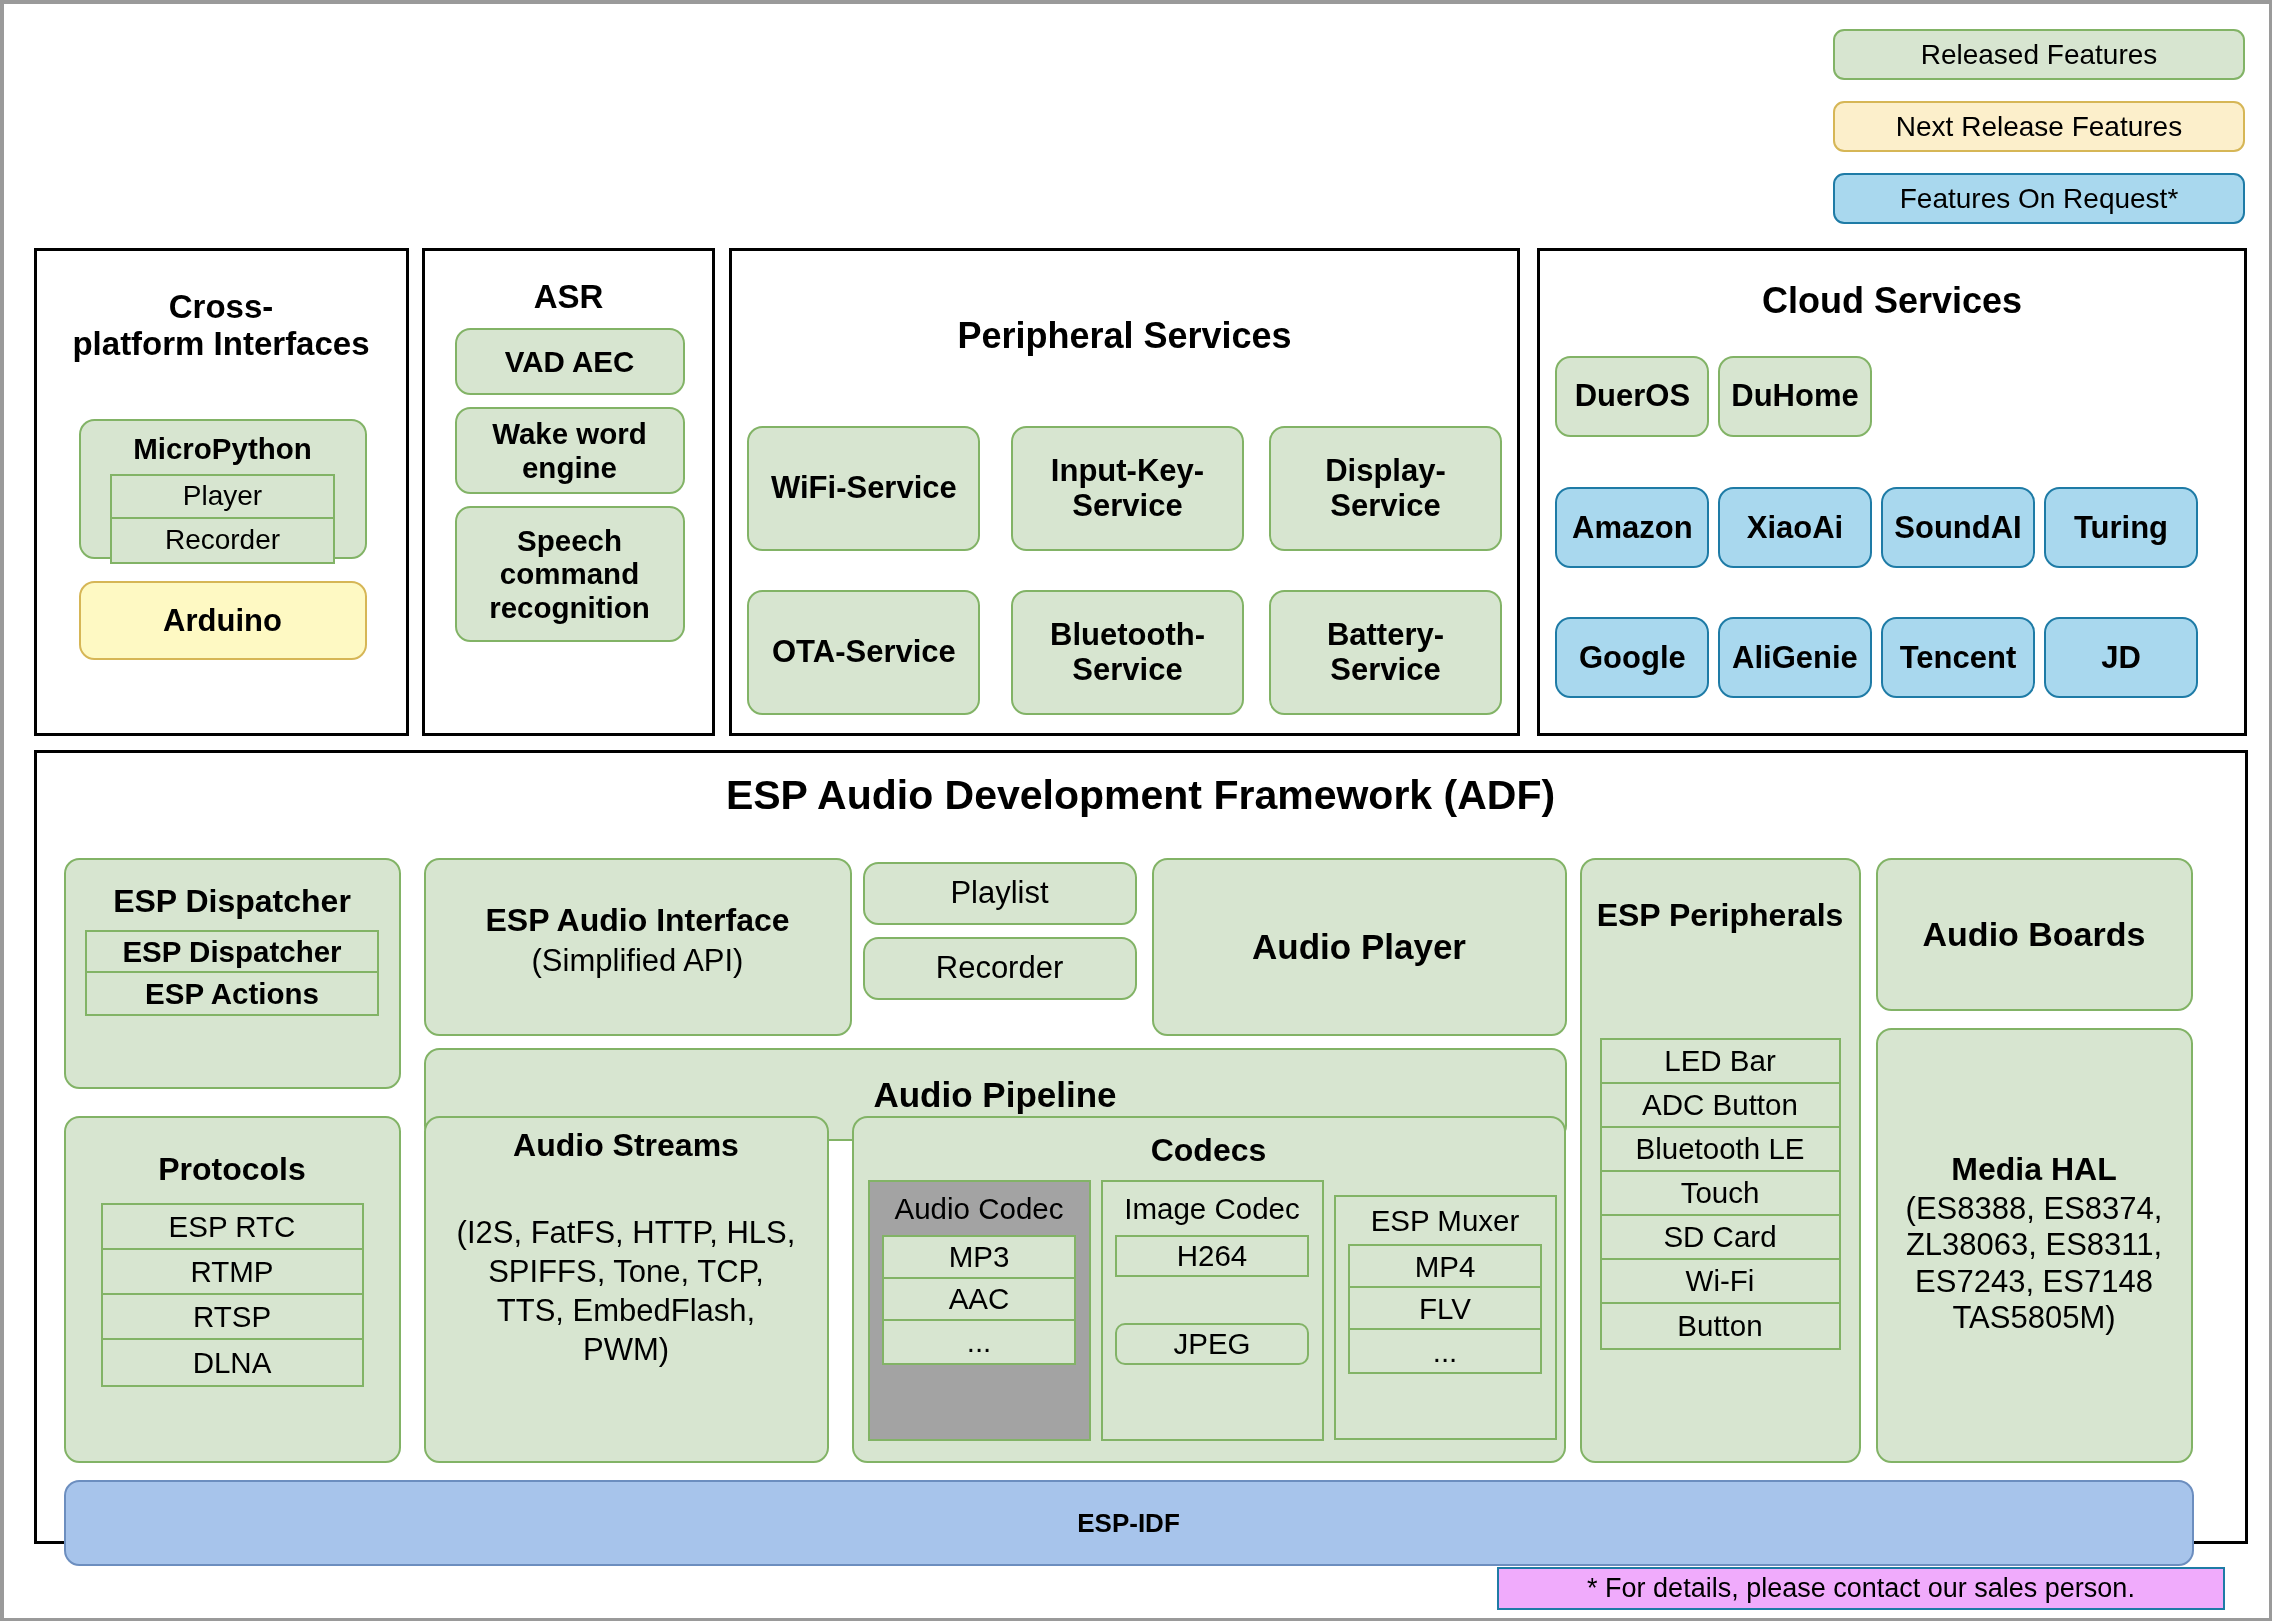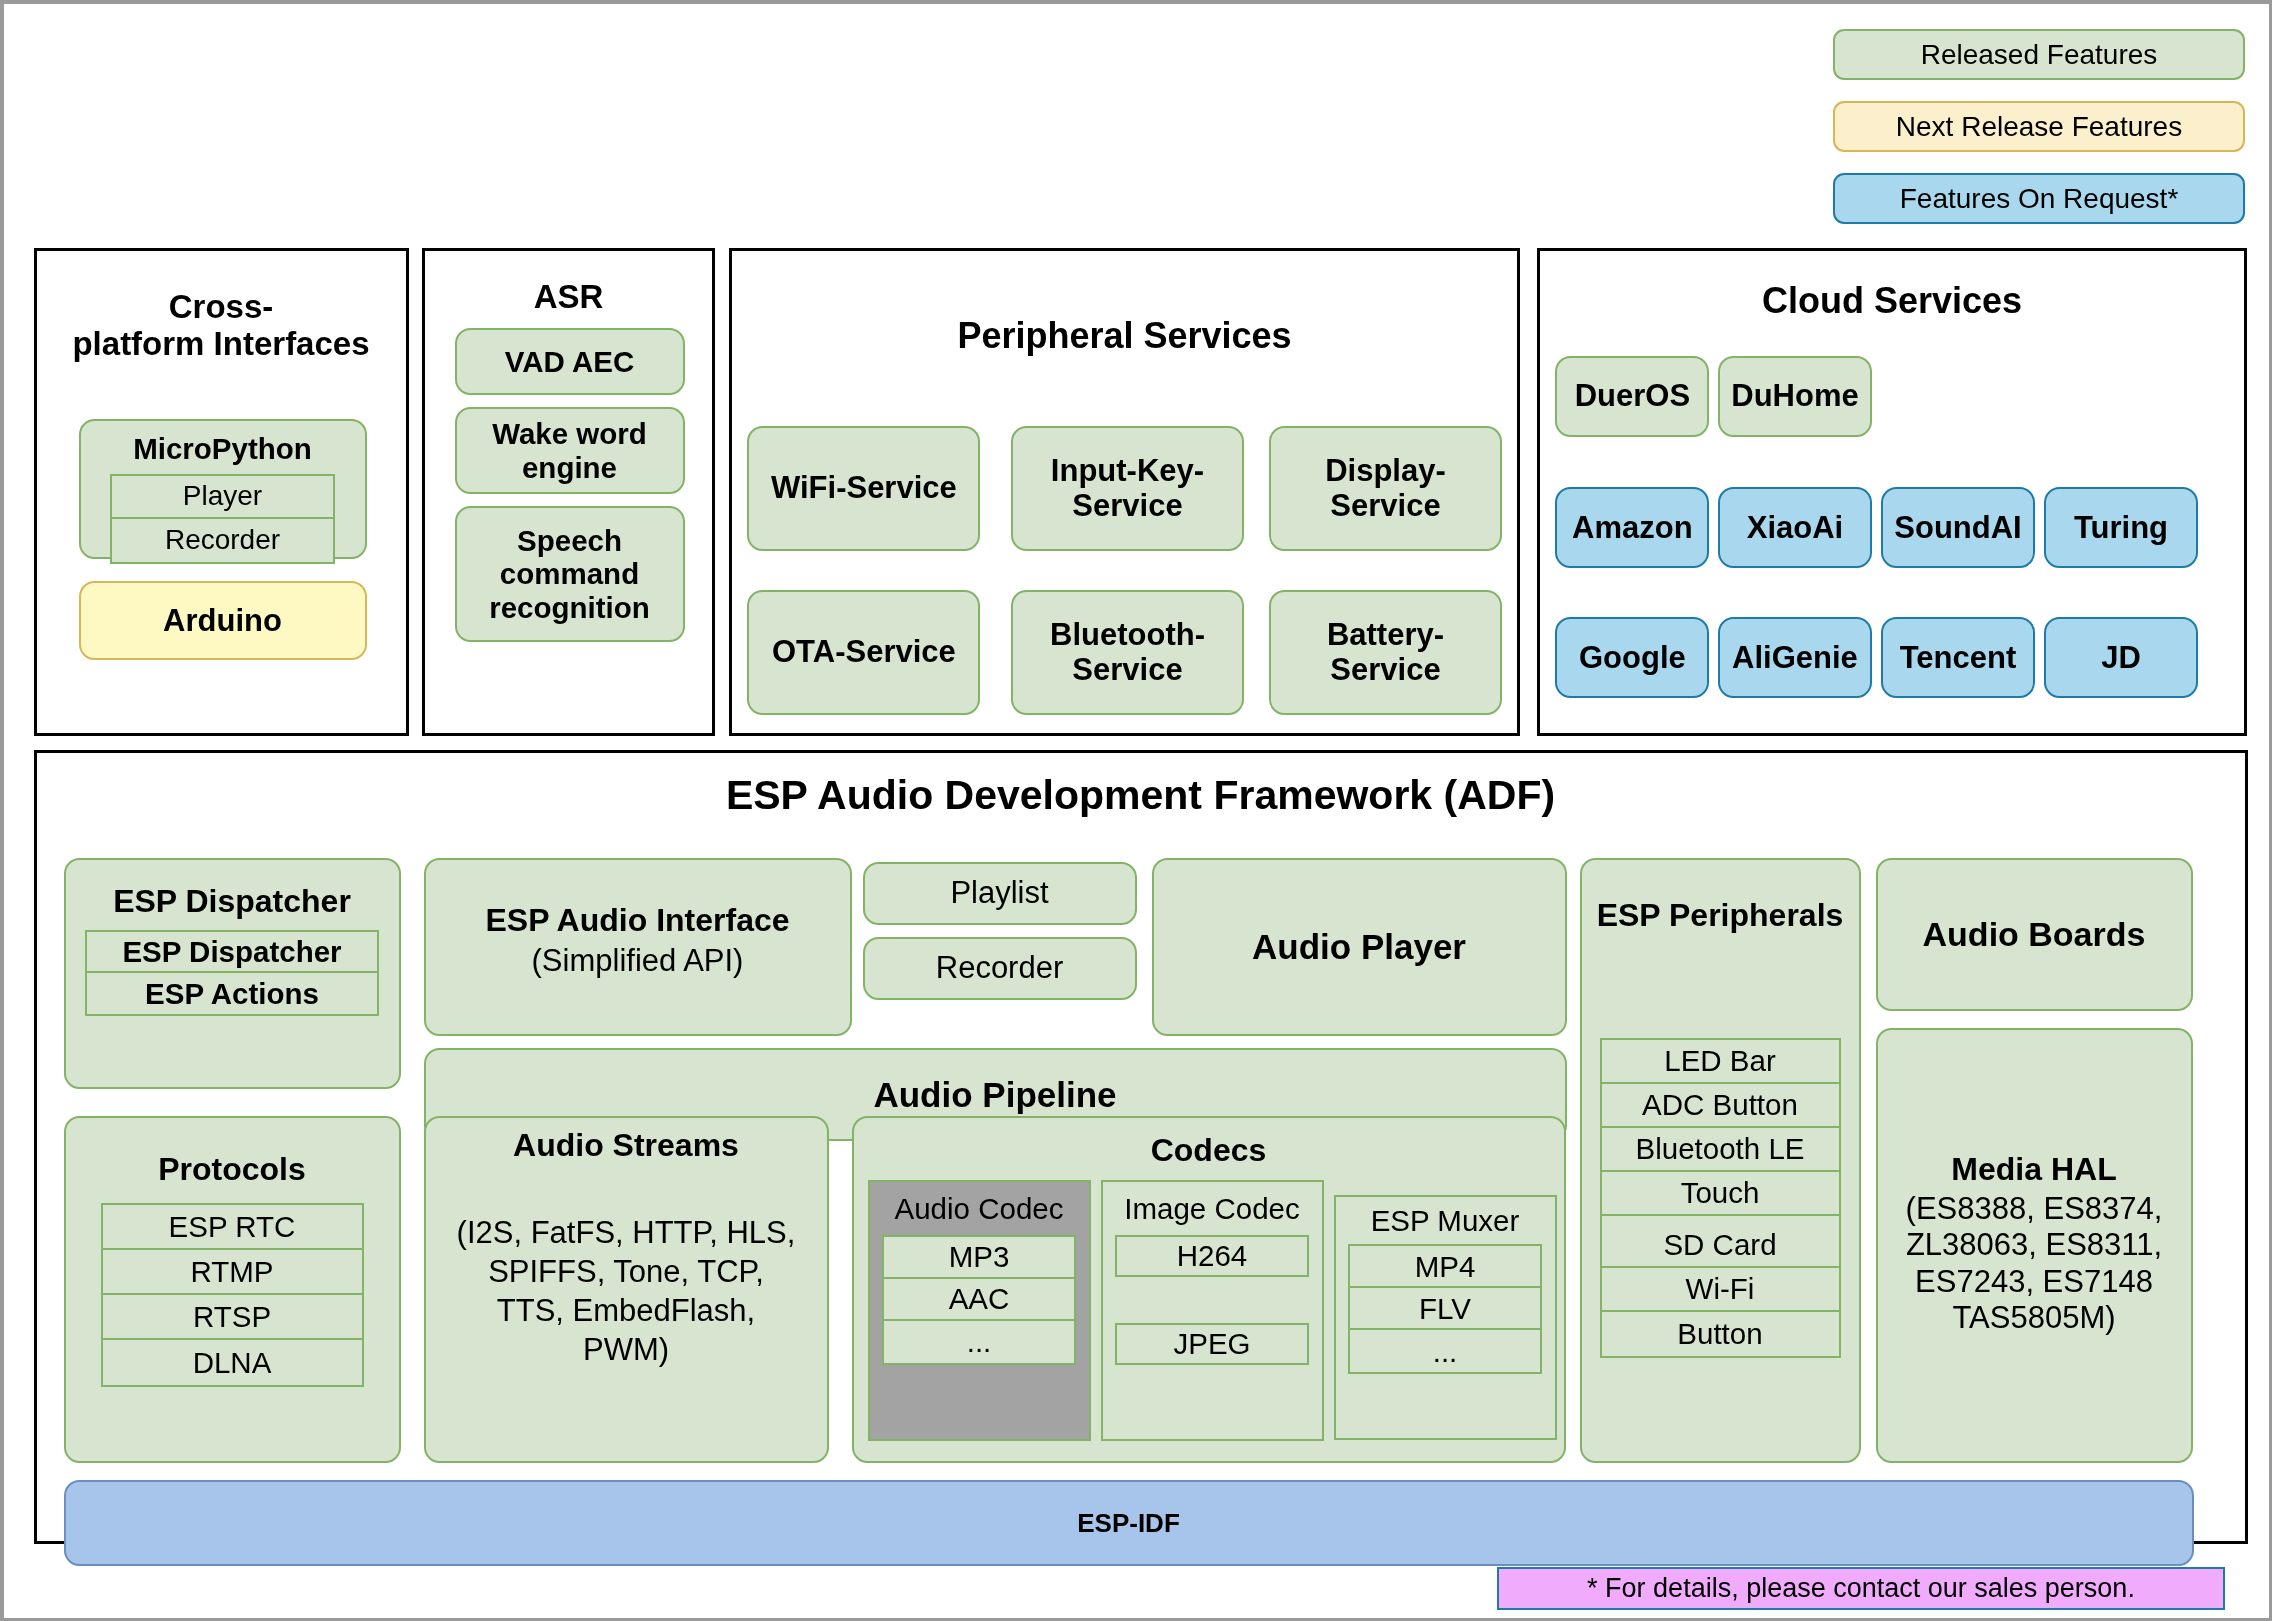--- a/index.html
+++ b/index.html
@@ -170,21 +170,21 @@
 
     <div class="grn abs" style="left:387px; top:295px; width:1143px; height:93px; font-size:35px;">Audio Pipeline</div>
 
     <div class="grn abs" style="left:1543px; top:105px; width:281px; height:605px; display:block;">
       <div style="text-align:center; font-size:32px; font-weight:700; margin-top:38px;">ESP Peripherals</div>
       <div style="margin:104px 18px 0 18px; border:2.1px solid #82b366;">
         <div class="sub" style="height:44px; font-size:29.5px; border:0; border-bottom:2.1px solid #82b366;">LED Bar</div>
         <div class="sub" style="height:44px; font-size:29.5px; border:0; border-bottom:2.1px solid #82b366;">ADC Button</div>
         <div class="sub" style="height:44px; font-size:29.5px; border:0; border-bottom:2.1px solid #82b366;">Bluetooth LE</div>
         <div class="sub" style="height:44px; font-size:29.5px; border:0; border-bottom:2.1px solid #82b366;">Touch</div>
-        <div class="sub" style="height:44px; font-size:29.5px; border:0; border-bottom:2.1px solid #82b366;margin-top:8px;">SD Card</div>
+        <div class="sub" style="height:44px; font-size:29.5px; border:0; border-bottom:2.1px solid #82b366;">SD Card</div>
         <div class="sub" style="height:44px; font-size:29.5px; border:0; border-bottom:2.1px solid #82b366;">Wi-Fi</div>
         <div class="sub" style="height:44px; font-size:29.5px; border:0;">Button</div>
       </div>
     </div>
 
     <div class="grn abs" style="left:1839px; top:105px; width:317px; height:153px; font-size:34px;">Audio Boards</div>
 
     <div class="grn abs" style="left:1839px; top:275px; width:317px; height:435px; display:block;">
       <div style="text-align:center; font-size:32px; font-weight:700; margin-top:122px;">Media HAL</div>
       <div style="text-align:center; font-size:31px; font-weight:400; line-height:1.18; margin-top:2.8px;">
@@ -224,21 +224,21 @@
           <div class="sub" style="height:42px; font-size:29.5px; border:0; border-bottom:2.1px solid #82b366;">MP3</div>
           <div class="sub" style="height:42px; font-size:29.5px; border:0; border-bottom:2.1px solid #82b366;">AAC</div>
           <div class="sub" style="height:42px; font-size:29.5px; border:0;">...</div>
         </div>
       </div>
 
       <div class="abs" style="left:247px; top:62px; width:223px; height:261px; border:2.1px solid #82b366; background:#d7e5d0;">
         <div style="text-align:center; font-size:29.5px; font-weight:400; margin-top:9.8px;">Image Codec</div>
         <div style="margin:9.8px 12.6px 0 12.6px;">
           <div class="sub" style="height:42px; font-size:29.5px;">H264</div>
-          <div class="sub" style="height:42px; font-size:29.5px; margin-top:46px;">JPEG</div>
+          <div class="sub" style="height:42px; font-size:29.5px; margin-top:46px;border-radius:10px;">JPEG</div>
         </div>
       </div>
 
       <div class="abs" style="left:480px; top:77px; width:223px; height:245px; border:2.1px solid #82b366; background:#d7e5d0;">
         <div style="text-align:center; font-size:29.5px; font-weight:400; margin-top:7px;">ESP Muxer</div>
         <div style="margin:7px 12.6px 0 12.6px; border:2.1px solid #82b366;">
           <div class="sub" style="height:42px; font-size:29.5px; border:0; border-bottom:2.1px solid #82b366;">MP4</div>
           <div class="sub" style="height:42px; font-size:29.5px; border:0; border-bottom:2.1px solid #82b366;">FLV</div>
           <div class="sub" style="height:42px; font-size:29.5px; border:0;">...</div>
         </div>

